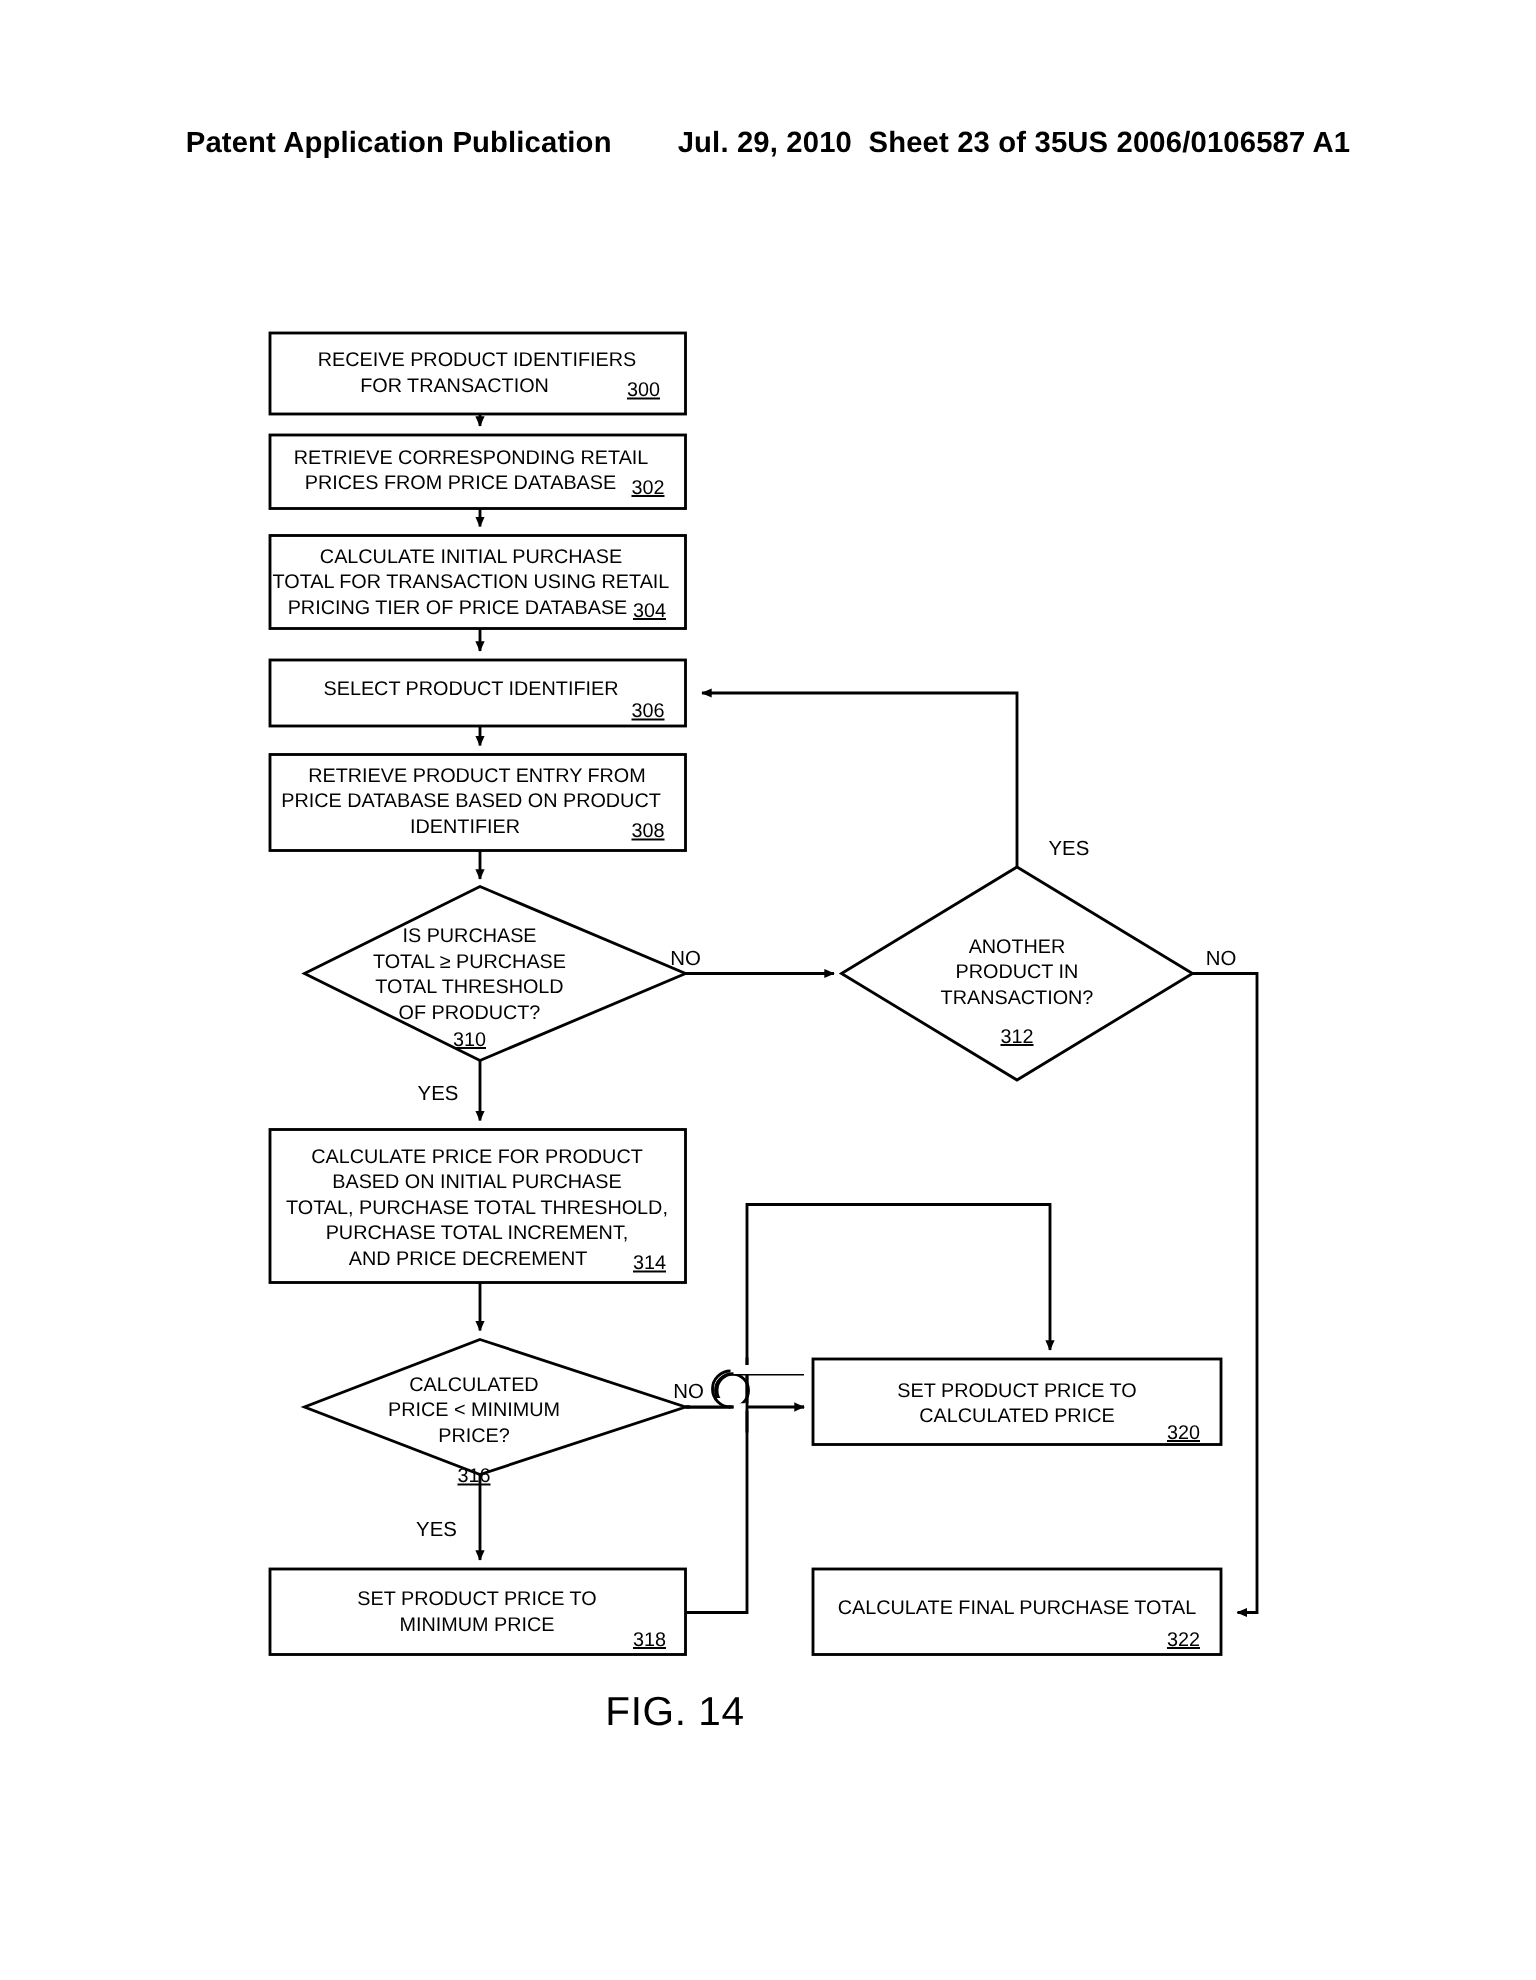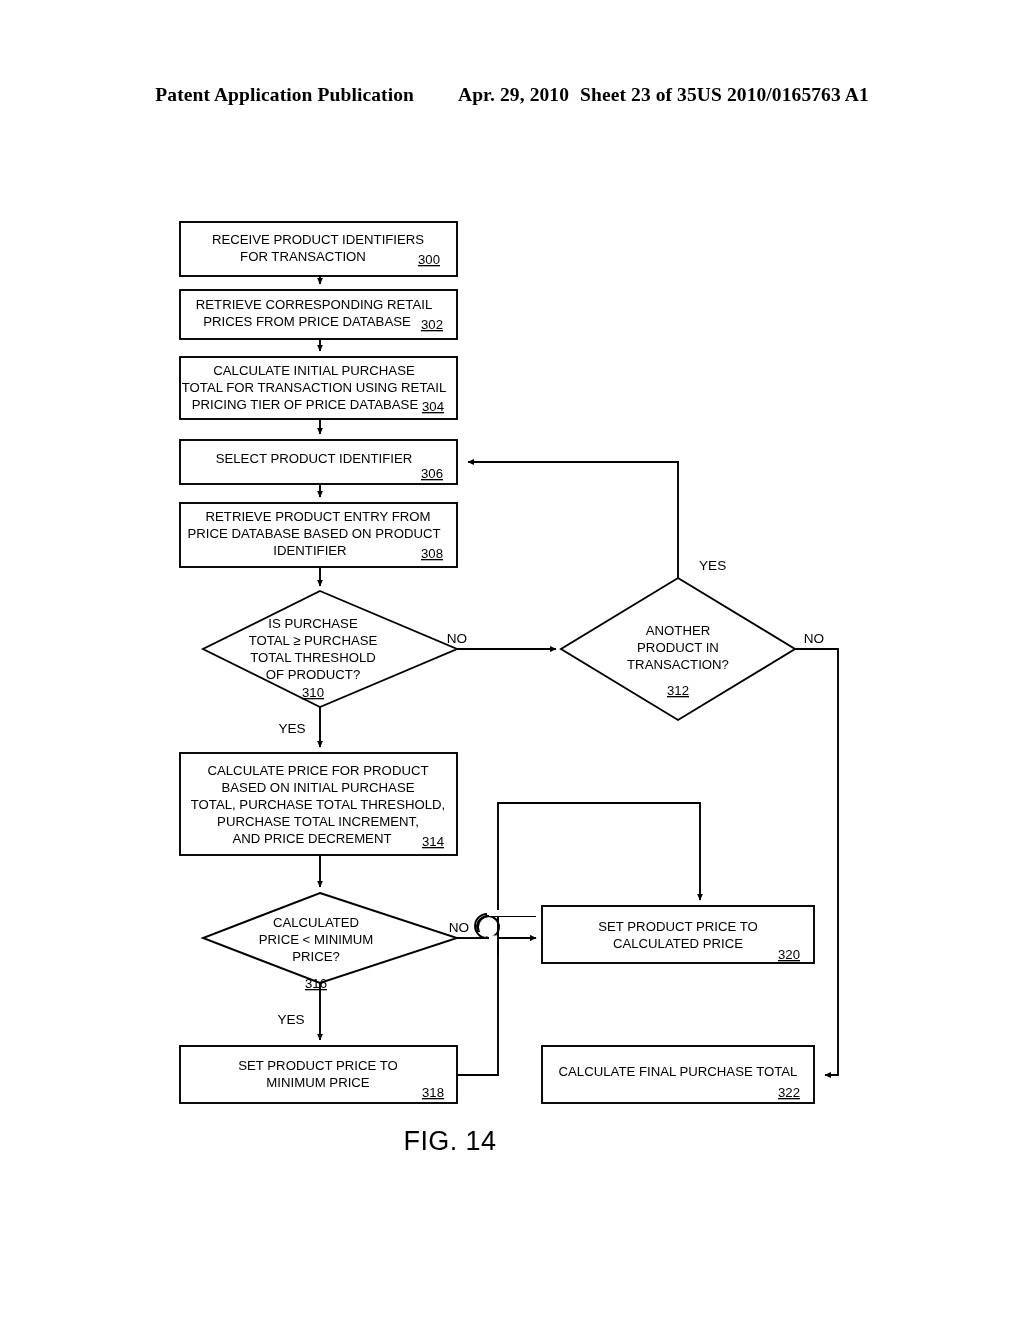--- a/index.html
+++ b/index.html
@@ -19,21 +19,21 @@
 
   
   .page-header {
     position: absolute;
     top: 84px;
     left: 0;
     width: 1024px;
     display: flex;
     justify-content: center;
     align-items: baseline;
-    font-family: Liberation Serif, serif;
+    font-family: Liberation Sans, sans-serif;
     font-weight: bold;
     font-size: 19.5px;
     letter-spacing: 0.1px;
     white-space: nowrap;
   }
   .page-header .hdr-pub     { margin-right: 44px; }
   .page-header .hdr-date    { margin-right: 11px; }
   .page-header .hdr-sheet   { }
   .page-header .hdr-patno   { }
 
@@ -71,23 +71,23 @@
     font-family: "Liberation Sans", sans-serif;
     font-size: 27px;
     letter-spacing: 0.4px;
   }
 </style>
 </head>
 <body>
 
 <div class="page-header">
   <span class="hdr-pub">Patent Application Publication</span>
-  <span class="hdr-date">Apr. 29, 2010</span>
+  <span class="hdr-date">Jul. 29, 2010</span>
   <span class="hdr-sheet">Sheet 23 of 35</span>
-  <span class="hdr-patno">US 2010/0165763 A1</span>
+  <span class="hdr-patno">US 2006/0106587 A1</span>
 </div>
 
 <div class="figure-area">
   <svg class="flowchart" viewBox="0 0 1024 1320">
     <defs>
       <marker id="arrow" viewBox="0 0 10 10" refX="9.2" refY="5" markerWidth="7" markerHeight="7" orient="auto-start-reverse" markerUnits="userSpaceOnUse">
         <path d="M 0 0.6 L 10 5 L 0 9.4 z" fill="#000"></path>
       </marker>
     </defs>
 

